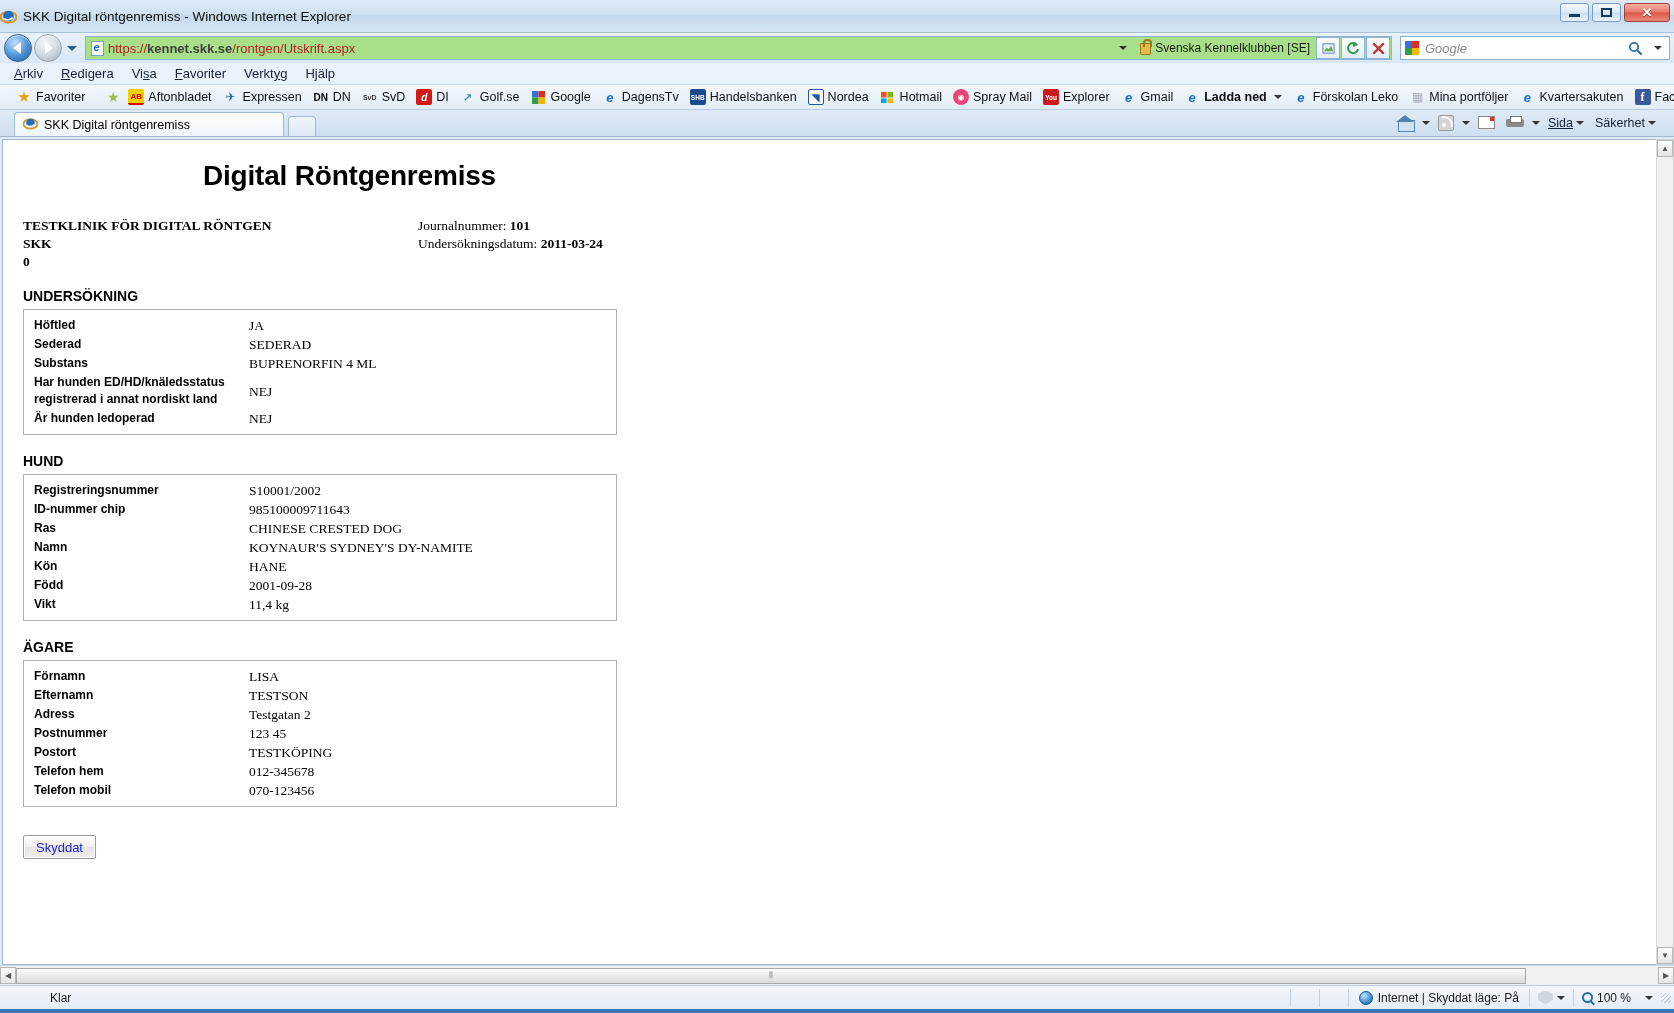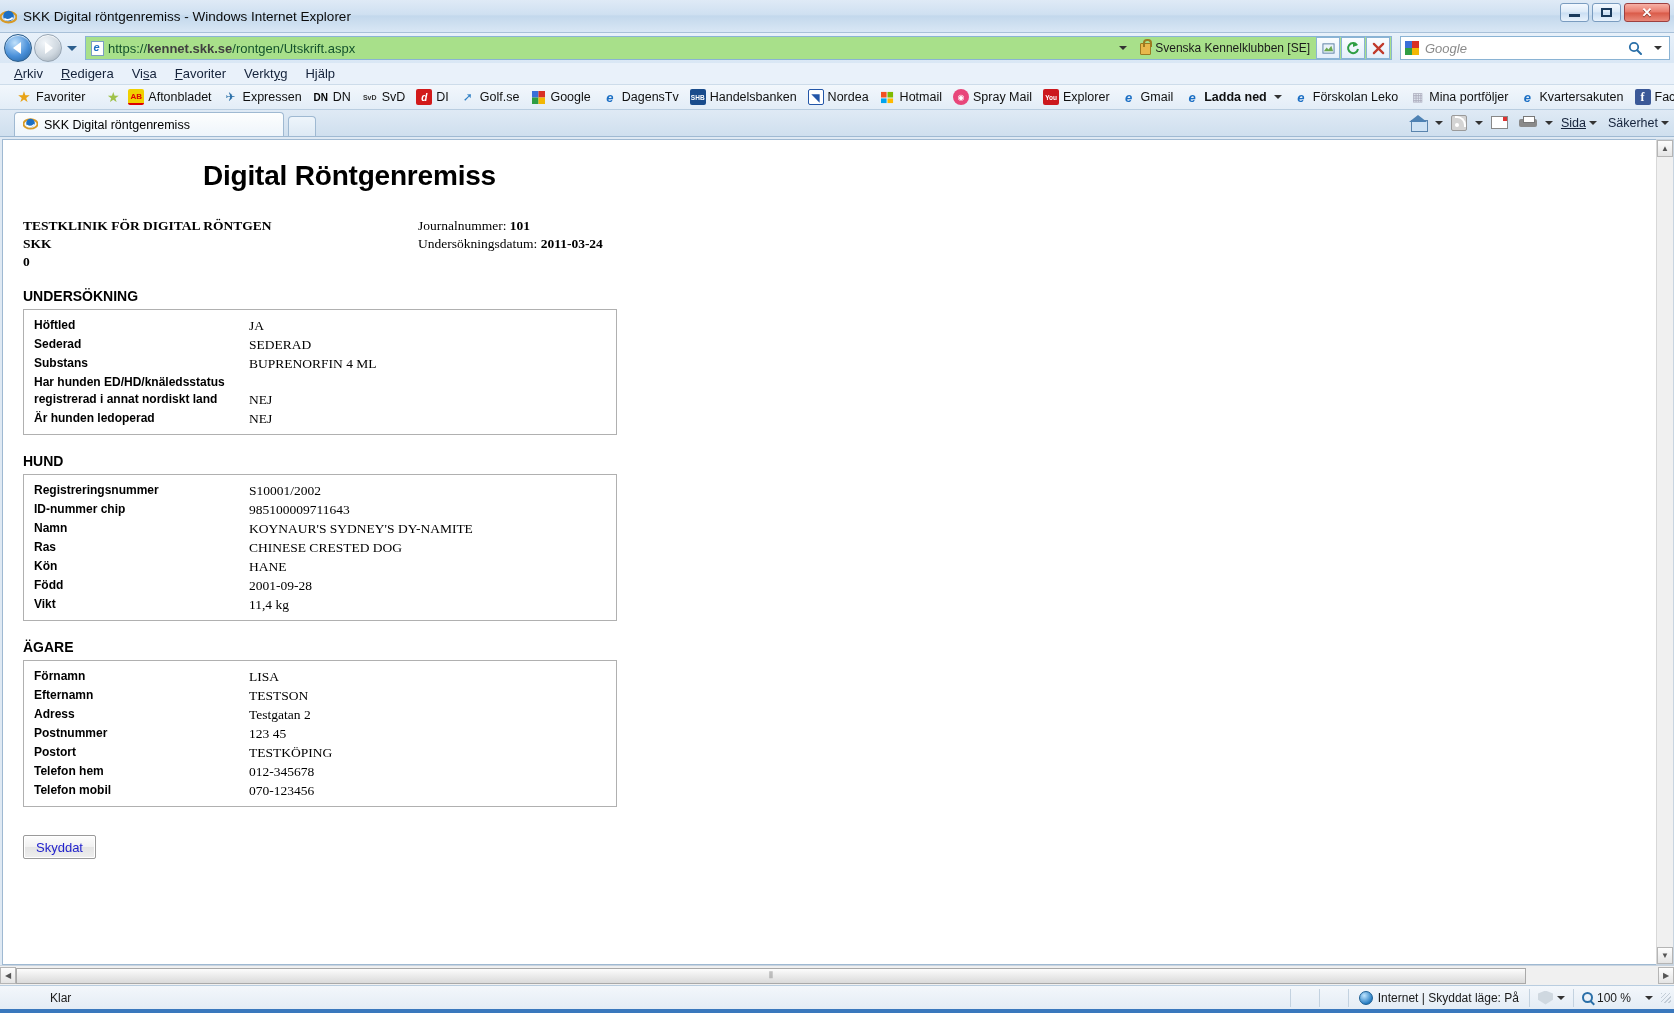--- a/index.html
+++ b/index.html
@@ -91,21 +91,21 @@
     margin: 0 3px;
     position: relative;
   }
   .addr-ico { width:22px; display:flex; align-items:center; justify-content:center;}
   .page-ico {
     width:13px;height:15px;background:#fff;border:1px solid #7a9ec4;position:relative;
   }
   .page-ico:after{content:"e";position:absolute;left:2px;top:-1px;font-size:11px;color:#1c6fc4;font-style:italic;font-weight:bold;}
   .addr-url { font-size:13px; color:#444; white-space:nowrap; flex:1; overflow:hidden;}
   .addr-url b { color:#404040; font-weight:bold; }
-  .addr-url .dim { color:#14532d; }
+  .addr-url .dim { color:#b91c1c; }
   .addr-drop { width:22px; display:flex;align-items:center;justify-content:center;}
   .cert-zone { display:flex; align-items:center; gap:4px; padding:0 6px; font-size:12px; color:#1a1a1a; white-space:nowrap;}
   .lock {
     width:11px;height:12px;background:#e8b84b;border:1px solid #9c7a20;border-radius:1px;position:relative;margin-top:2px;
   }
   .lock:before{content:"";position:absolute;left:2px;top:-5px;width:5px;height:6px;border:2px solid #9c7a20;border-bottom:none;border-radius:4px 4px 0 0;}
   .addr-btn {
     width:24px;height:22px;border:1px solid #8ab3d4;background:linear-gradient(to bottom,#fbfdff,#e3eefa);
     display:flex;align-items:center;justify-content:center;margin-right:1px;
   }
@@ -192,21 +192,21 @@
     width: 28px; height: 20px;
     background: linear-gradient(to bottom,#eef5fb,#dde9f4);
     border: 1px solid #9fb9d2;
     border-bottom:none;
     border-radius: 4px 4px 0 0;
     margin-left: 4px;
   }
   .cmdbar {
     margin-left: auto;
     display:flex; align-items:center; gap:5px;
-    padding-right: 2px;
+    padding-right: 15px;
     font-size: 12.5px;
     color: #14223a;
     height: 27px;
   }
   .cmd { display:flex; align-items:center; gap:3px; padding: 2px 3px;}
   .house { width:17px;height:15px; position:relative;}
   .house:before{content:"";position:absolute;left:1px;top:5px;width:15px;height:10px;background:#cfe3f5;border:1px solid #5a84ad;}
   .house:after{content:"";position:absolute;left:-1px;top:0;width:0;height:0;border-left:9px solid transparent;border-right:9px solid transparent;border-bottom:7px solid #4e82b4;}
   .rss { width:16px;height:16px;background:#d4d4d4;border:1px solid #9a9a9a;border-radius:2px;position:relative;}
   .rss:after{content:"";position:absolute;left:3px;bottom:3px;width:4px;height:4px;border-radius:50%;background:#fff;}
@@ -276,21 +276,21 @@
     font-weight: bold;
     font-size: 14px;
     margin: 18px 0 5px 20px;
   }
   .tablebox {
     margin-left: 20px;
     width: 594px;
     border: 1px solid #b0b0b0;
     padding: 6px 0 6px 0;
   }
-  .trow { display:flex; align-items:flex-end; padding: 1px 0 1px 10px; }
+  .trow { display:flex; align-items:center; padding: 1px 0 1px 10px; }
   .tlabel {
     font-family: "Liberation Sans", sans-serif;
     font-weight: bold;
     font-size: 12px;
     width: 215px;
     line-height: 17px;
     color:#000;
   }
   .tvalue {
     font-family: "Liberation Serif", serif;
@@ -620,26 +620,26 @@
         <div class="tablebox">
           <div class="trow">
               <div class="tlabel">Registreringsnummer</div>
               <div class="tvalue">S10001/2002</div>
             </div>
           <div class="trow">
               <div class="tlabel">ID-nummer chip</div>
               <div class="tvalue">985100009711643</div>
             </div>
           <div class="trow">
+              <div class="tlabel">Ras</div>
+              <div class="tvalue">CHINESE CRESTED DOG</div>
+            </div>
+          <div class="trow">
               <div class="tlabel">Namn</div>
               <div class="tvalue">KOYNAUR'S SYDNEY'S DY-NAMITE</div>
-            </div>
-          <div class="trow">
-              <div class="tlabel">Ras</div>
-              <div class="tvalue">CHINESE CRESTED DOG</div>
             </div>
           <div class="trow">
               <div class="tlabel">Kön</div>
               <div class="tvalue">HANE</div>
             </div>
           <div class="trow">
               <div class="tlabel">Född</div>
               <div class="tvalue">2001-09-28</div>
             </div>
           <div class="trow">

